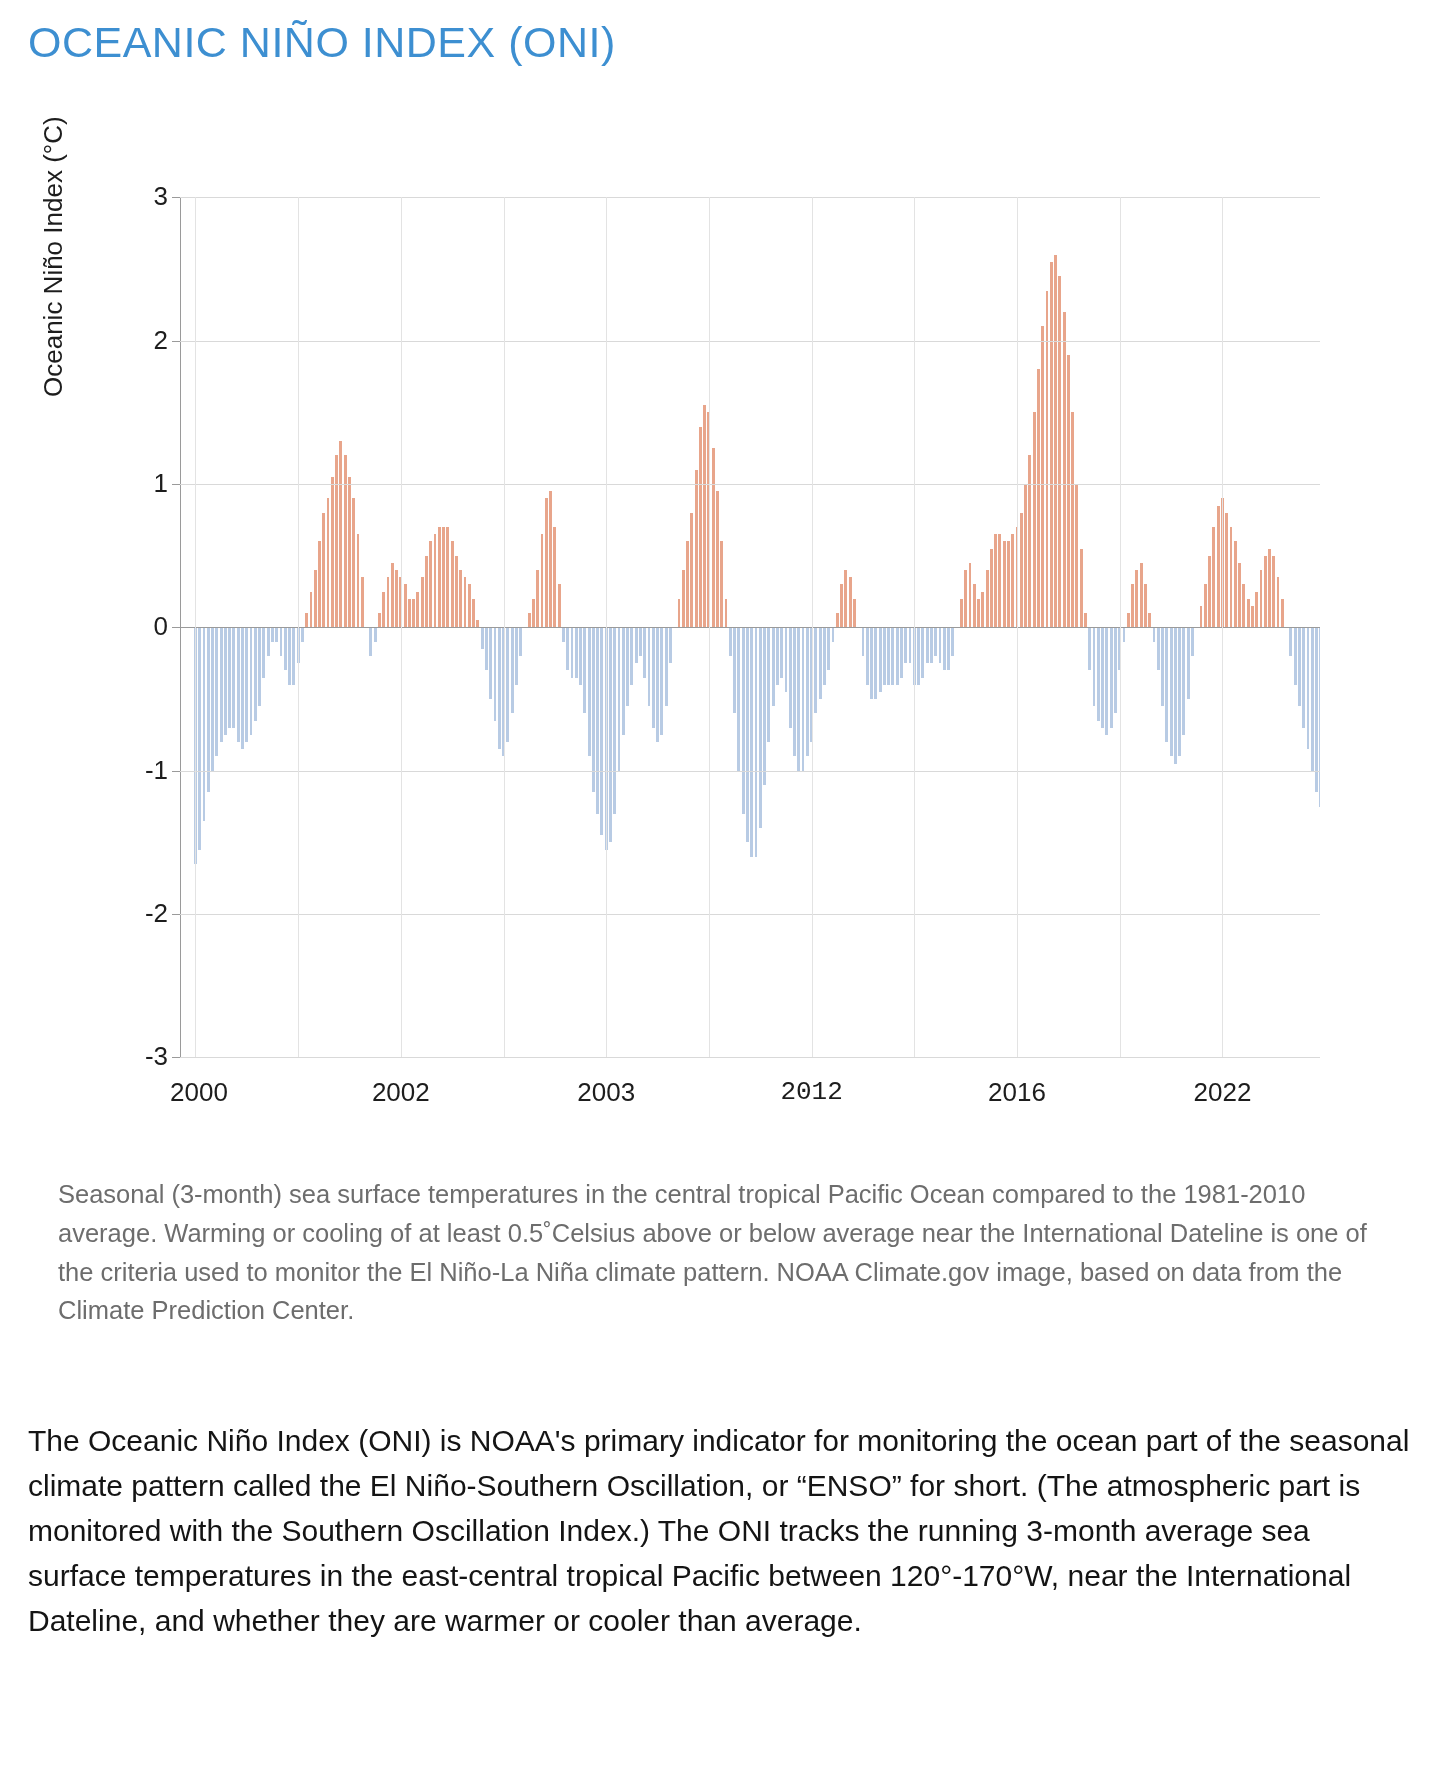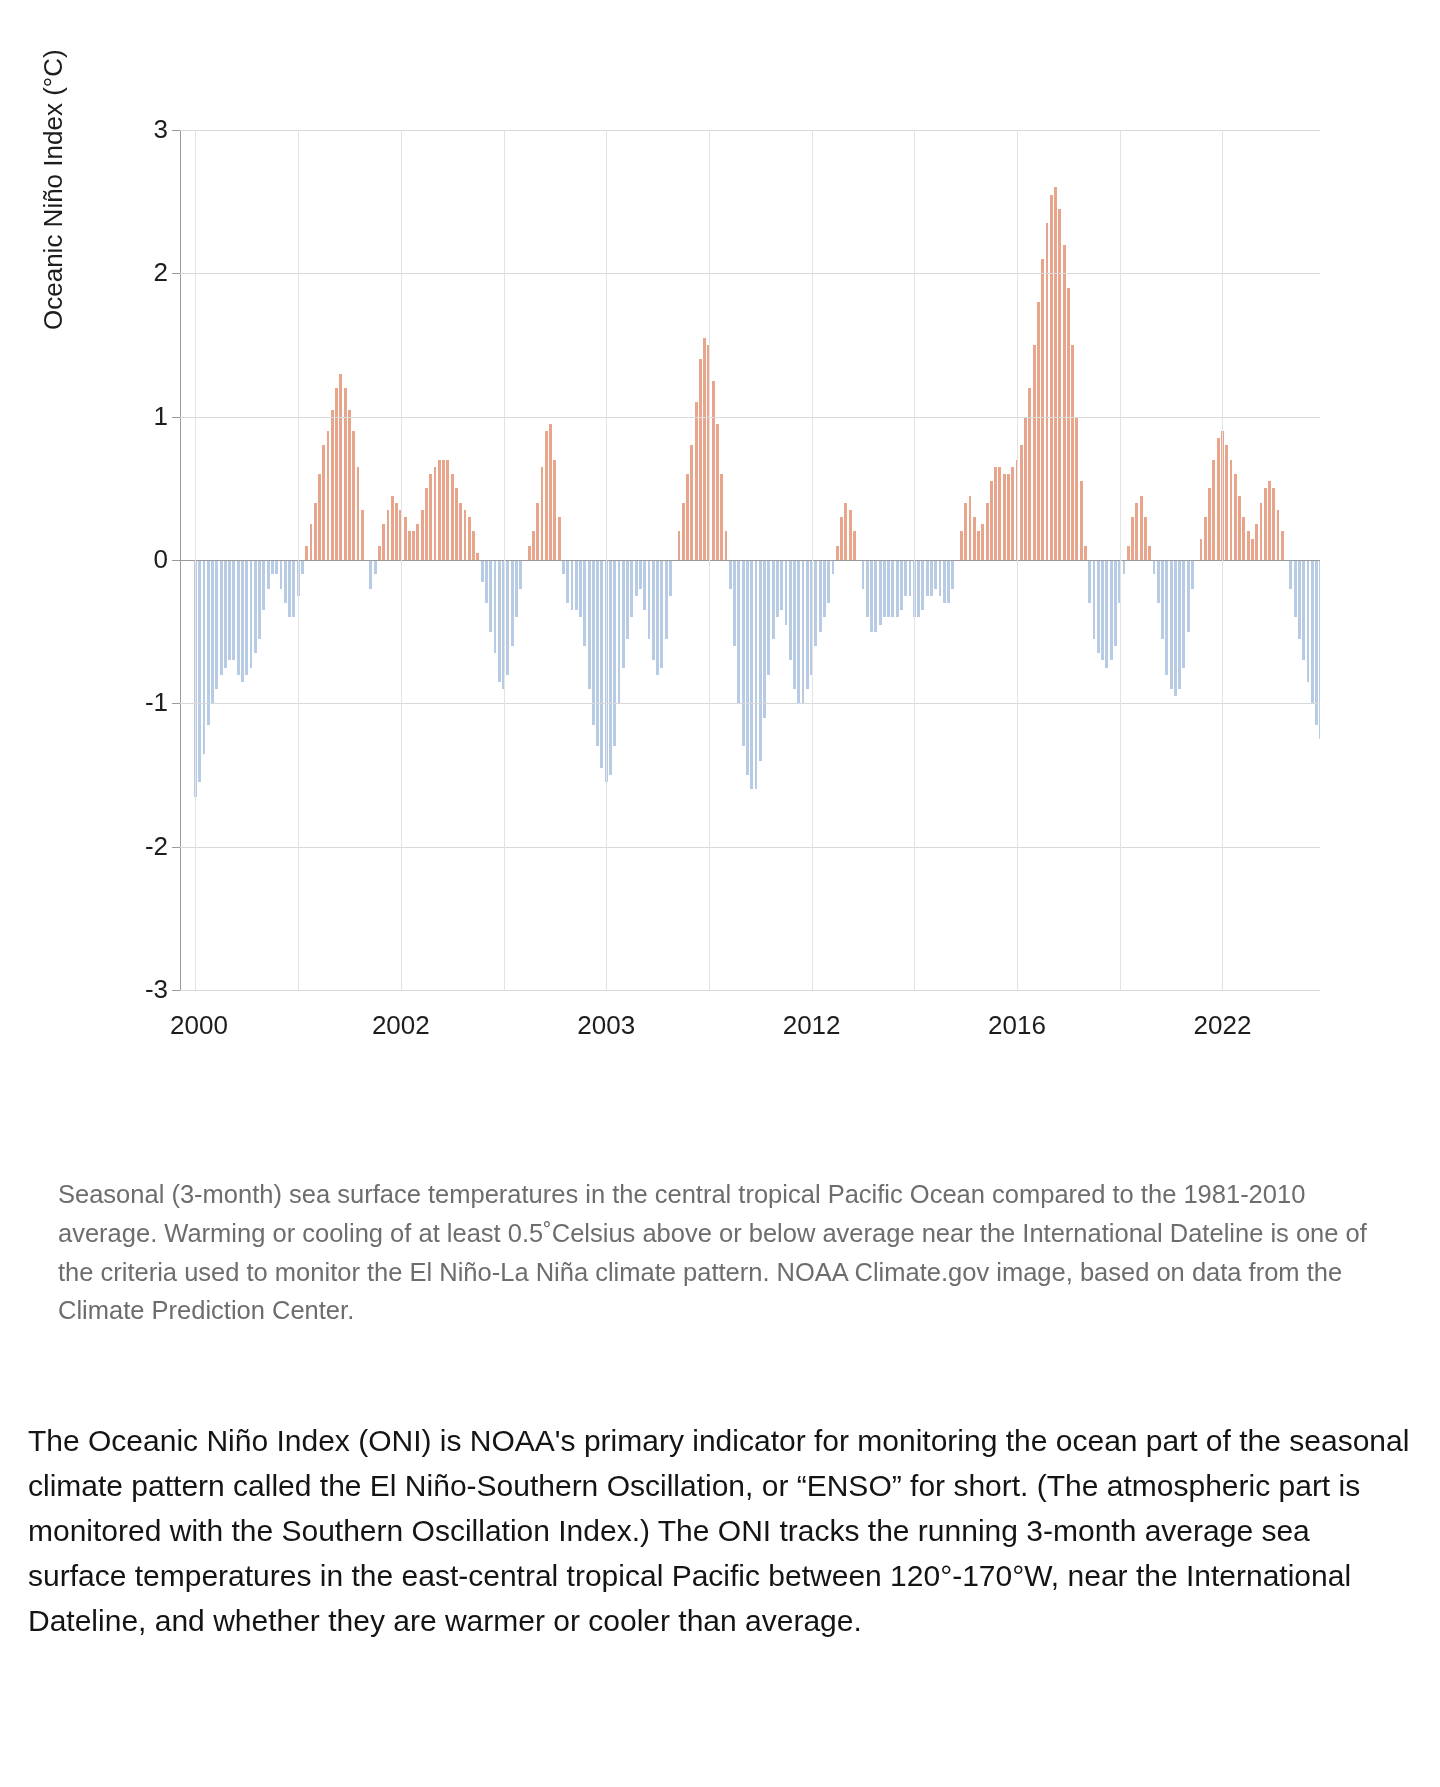--- a/index.html
+++ b/index.html
@@ -148,20 +148,21 @@
     font-size: 30px;
     line-height: 1.5;
     color: #141414;
   }
 </style>
 </head>
 <body>
 
 <div class="page">
 
+  <div class="chart-title">OCEANIC NIÑO INDEX (ONI)</div>
 
   <div class="figure">
     <div class="plot-wrap">
 
       <div class="ylabel">Oceanic Niño Index (°C)</div>
 
       <div class="plot-area" id="plot-area">
         <div class="axis-left"></div>
         <div class="bars" id="bars-layer">
             <div class="bar neg" style="left: 13.9658px; top: 430px; height: 236.5px; width: 2.87928px;"></div>
@@ -457,21 +458,21 @@
           <div class="grid-line-v" style="left: 426.216px;"></div>
           <div class="grid-line-v" style="left: 528.919px;"></div>
           <div class="grid-line-v" style="left: 631.622px;"></div>
           <div class="grid-line-v" style="left: 734.324px;"></div>
           <div class="grid-line-v" style="left: 837.027px;"></div>
           <div class="grid-line-v" style="left: 939.73px;"></div>
           <div class="grid-line-v" style="left: 1042.43px;"></div>
           <div class="xtick" style="left: 19px;">2000</div>
           <div class="xtick" style="left: 220.811px;">2002</div>
           <div class="xtick" style="left: 426.216px;">2003</div>
-          <div class="xtick" style="left: 631.622px;">2012</div>
+          <div class="xtick" style="left: 631.622px; font-family: Liberation Mono, monospace;">2012</div>
           <div class="xtick" style="left: 837.027px;">2016</div>
           <div class="xtick" style="left: 1042.43px;">2022</div>
         </div>
 
     </div>
   </div>
 
   <div class="caption">Seasonal (3-month) sea surface temperatures in the central tropical Pacific Ocean compared to the 1981-2010 average. Warming or cooling of at least 0.5˚Celsius above or below average near the International Dateline is one of the criteria used to monitor the El Niño-La Niña climate pattern. NOAA Climate.gov image, based on data from the Climate Prediction Center.</div>
 
   <div class="body-text">The Oceanic Niño Index (ONI) is NOAA's primary indicator for monitoring the ocean part of the seasonal climate pattern called the El Niño-Southern Oscillation, or “ENSO” for short. (The atmospheric part is monitored with the Southern Oscillation Index.) The ONI tracks the running 3-month average sea surface temperatures in the east-central tropical Pacific between 120°-170°W, near the International Dateline, and whether they are warmer or cooler than average.</div>

